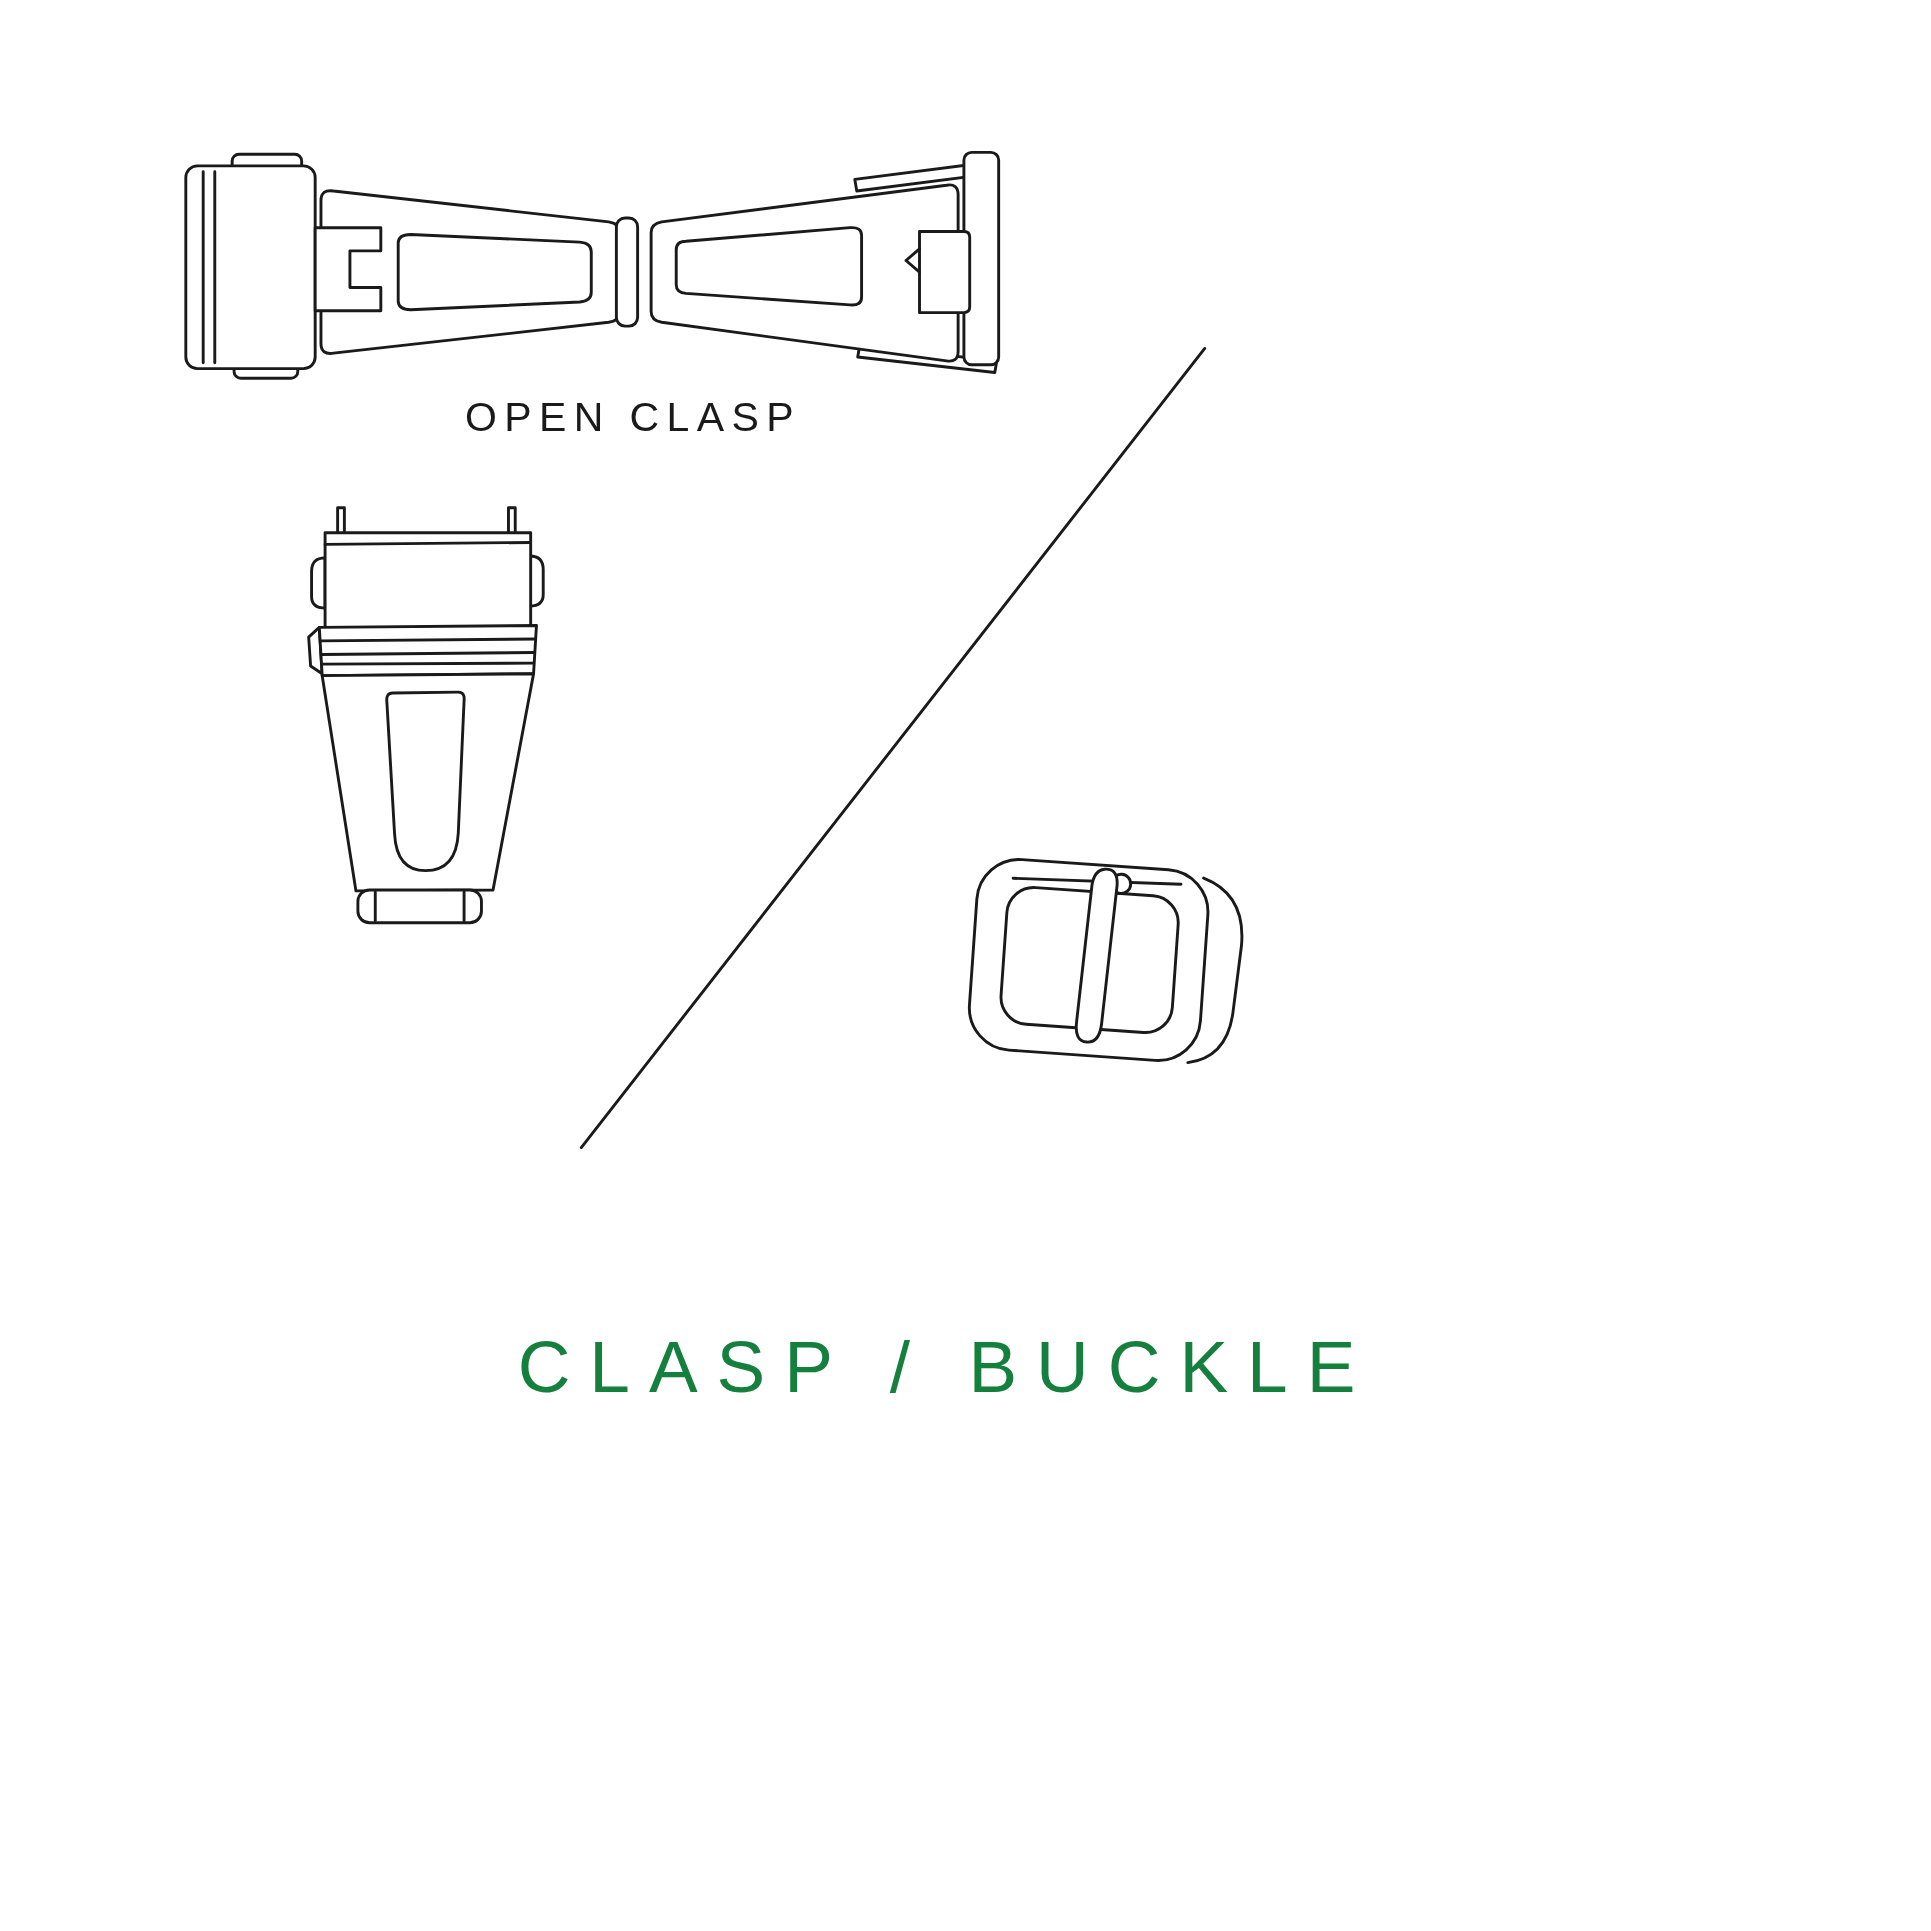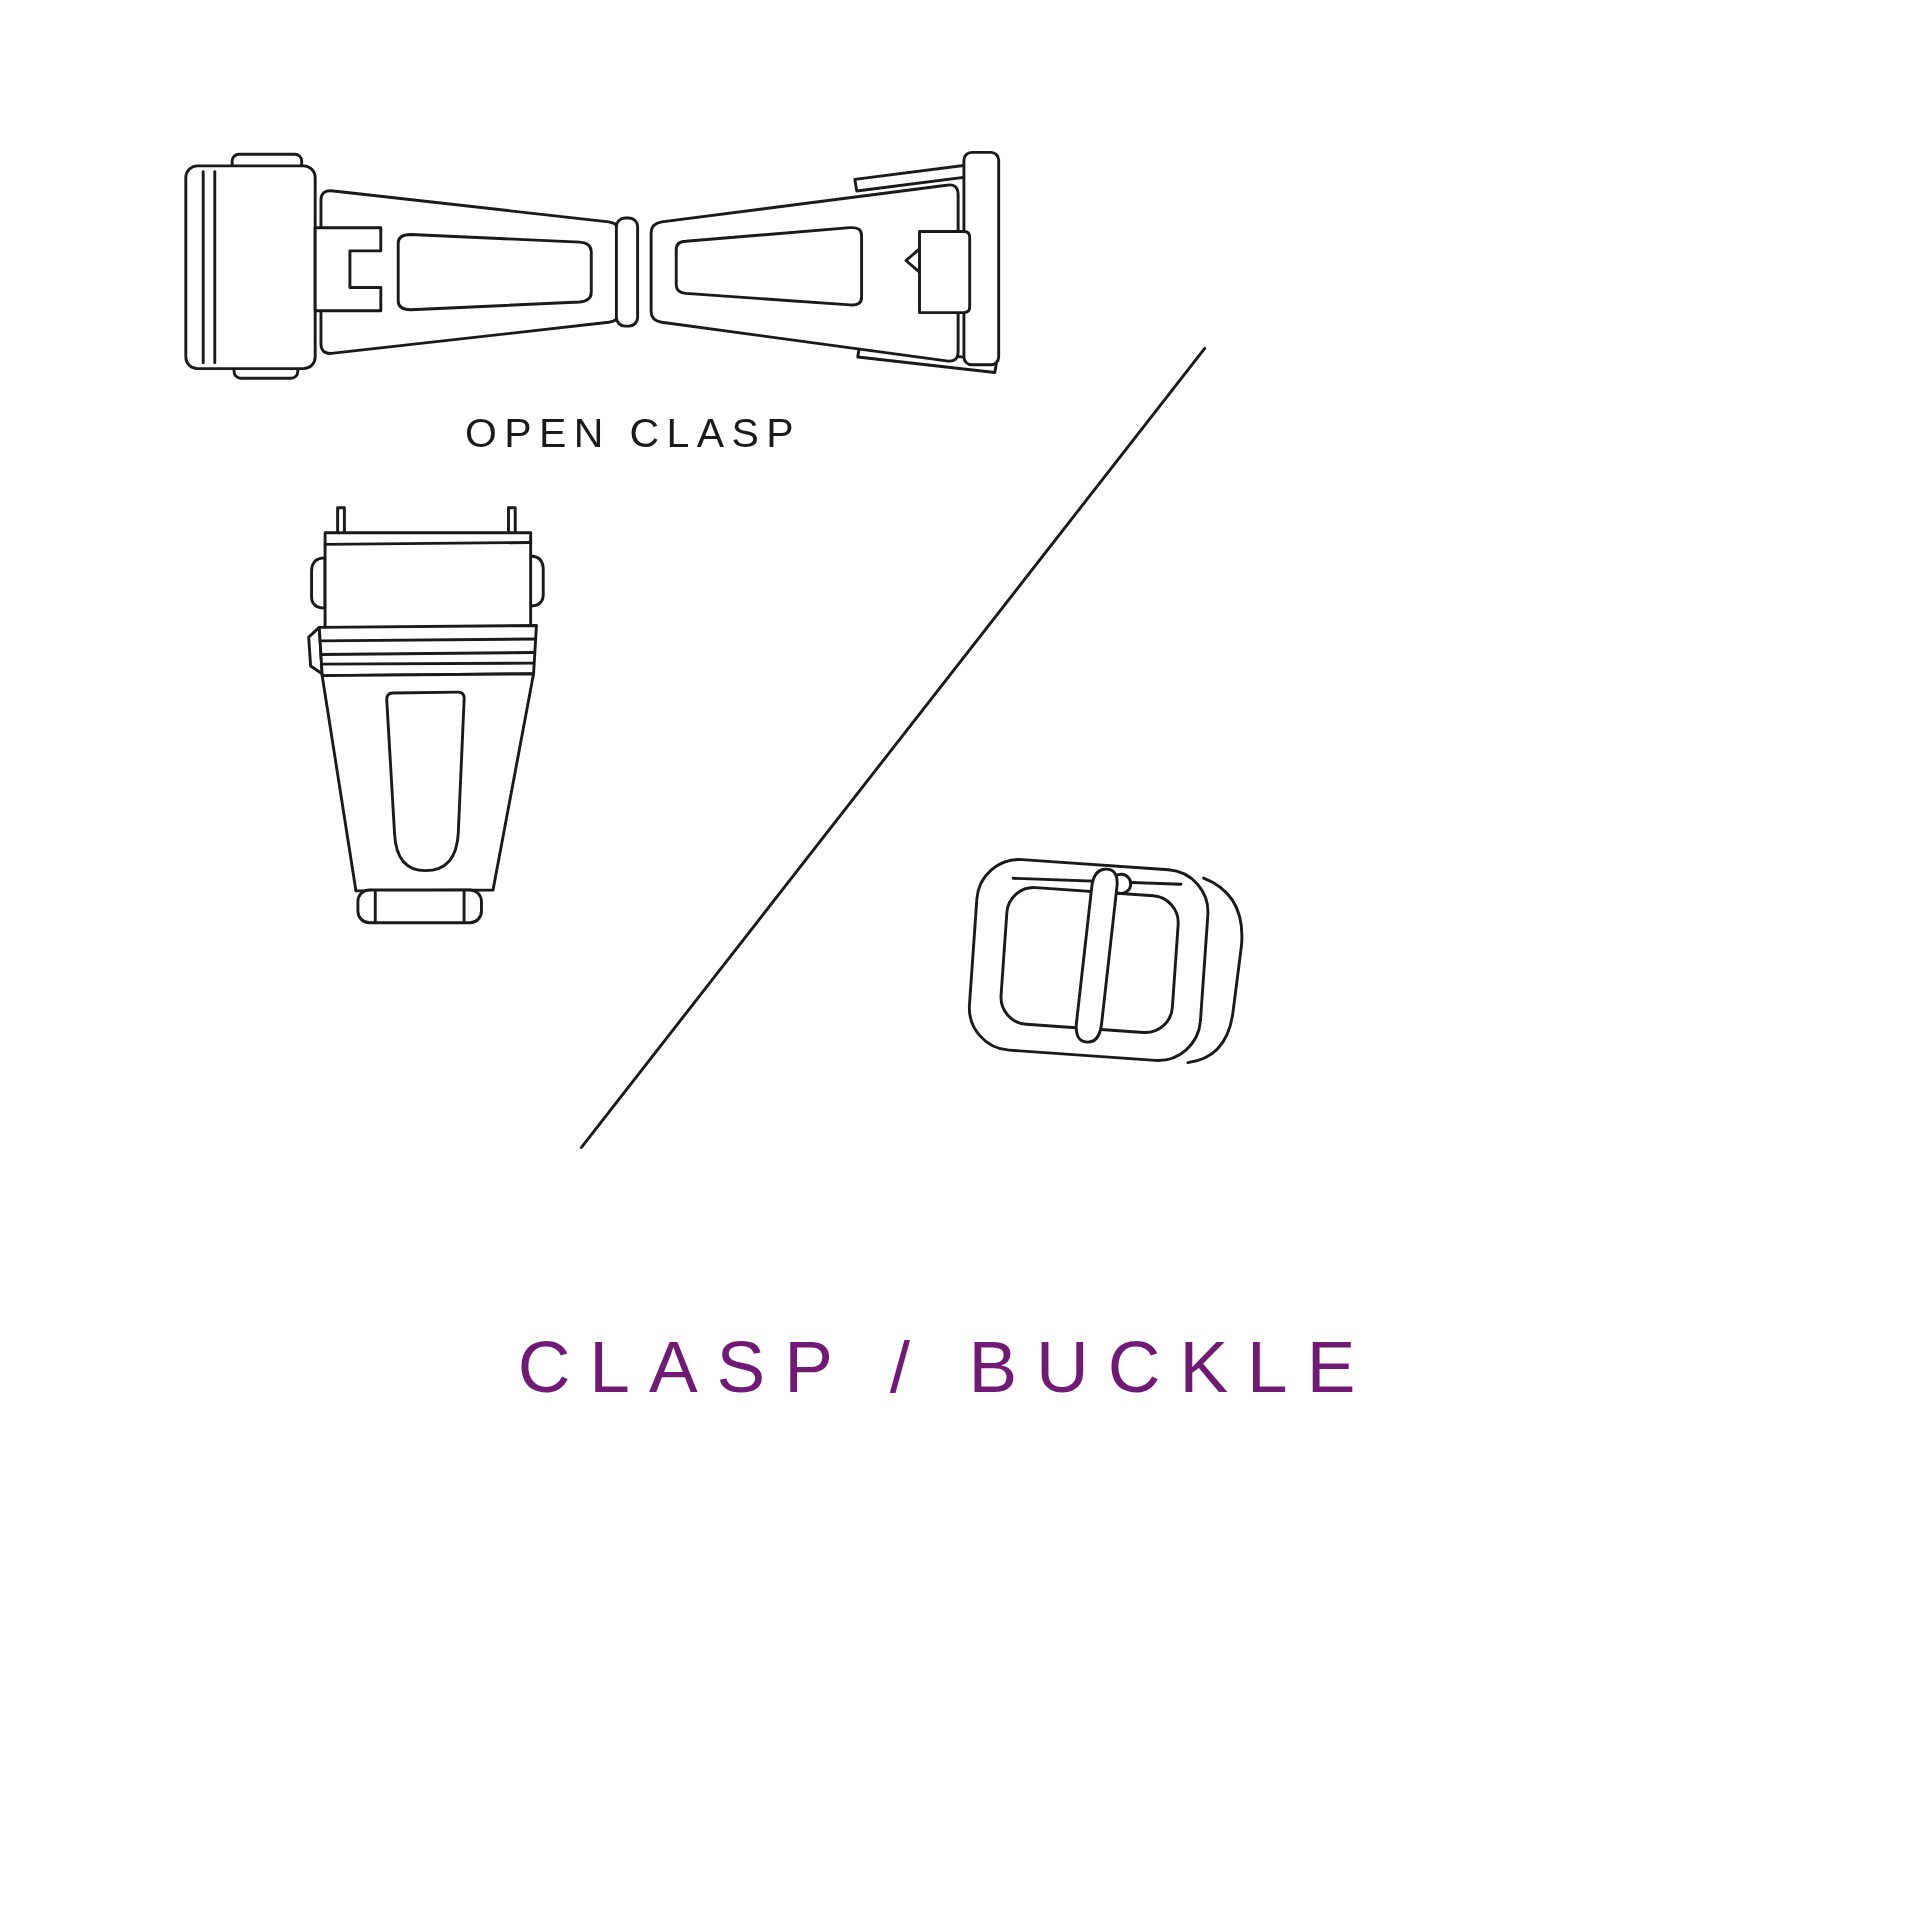--- a/index.html
+++ b/index.html
@@ -16,21 +16,21 @@
     position:absolute;
     color:#1a1a1a;
     font-weight:300;
     letter-spacing:0.18em;
     font-size:41px;
     text-align:center;
     white-space:nowrap;
   }
   .title{
     position:absolute;
-    color:#701a75;
+    color:#15803d;
     font-weight:300;
     letter-spacing:0.26em;
     font-size:73px;
     text-align:center;
     white-space:nowrap;
   }
   svg .ink{
     fill:#ffffff;
     stroke:#1a1a1a;
     stroke-width:3;
@@ -71,21 +71,21 @@
 
     <path class="ink" d="M505,90 L800,52 Q812,50 812,62 L812,224 Q812,236 800,234 L505,194 Q494,192 494,183 L494,101 Q494,92 505,90 Z"></path>
     <path class="line" d="M530,110 L700,96 Q712,95 712,104 L712,168 Q712,177 700,176 L530,164 Q520,163 520,155 L520,119 Q520,110 530,110 Z"></path>
 
     <path class="ink" d="M772,100 h46 q6,0 6,6 v72 q0,6 -6,6 h-46 Z"></path>
     <path class="line" d="M772,118 l-14,12 14,12"></path>
 
     <rect class="ink" x="458" y="86" width="22" height="112" rx="9"></rect>
   </svg>
 
-  <div class="label" style="left:319px; top:394px; width:628px;margin-top:16px;">OPEN CLASP</div>
+  <div class="label" style="left:319px; top:394px; width:628px;">OPEN CLASP</div>
 
   <svg class="illus" style="left:294px; top:500px;" width="261" height="444" viewBox="0 0 270 460">
 
     <rect class="ink" x="45" y="8" width="7" height="30"></rect>
     <rect class="ink" x="222" y="8" width="7" height="30"></rect>
 
     <path class="ink" d="M32,60 Q18,60 18,74 L18,100 Q18,112 32,112 Z"></path>
     <path class="ink" d="M244,58 Q258,58 258,72 L258,98 Q258,110 244,110 Z"></path>
 
     <rect class="ink" x="32" y="34" width="213" height="98"></rect>

